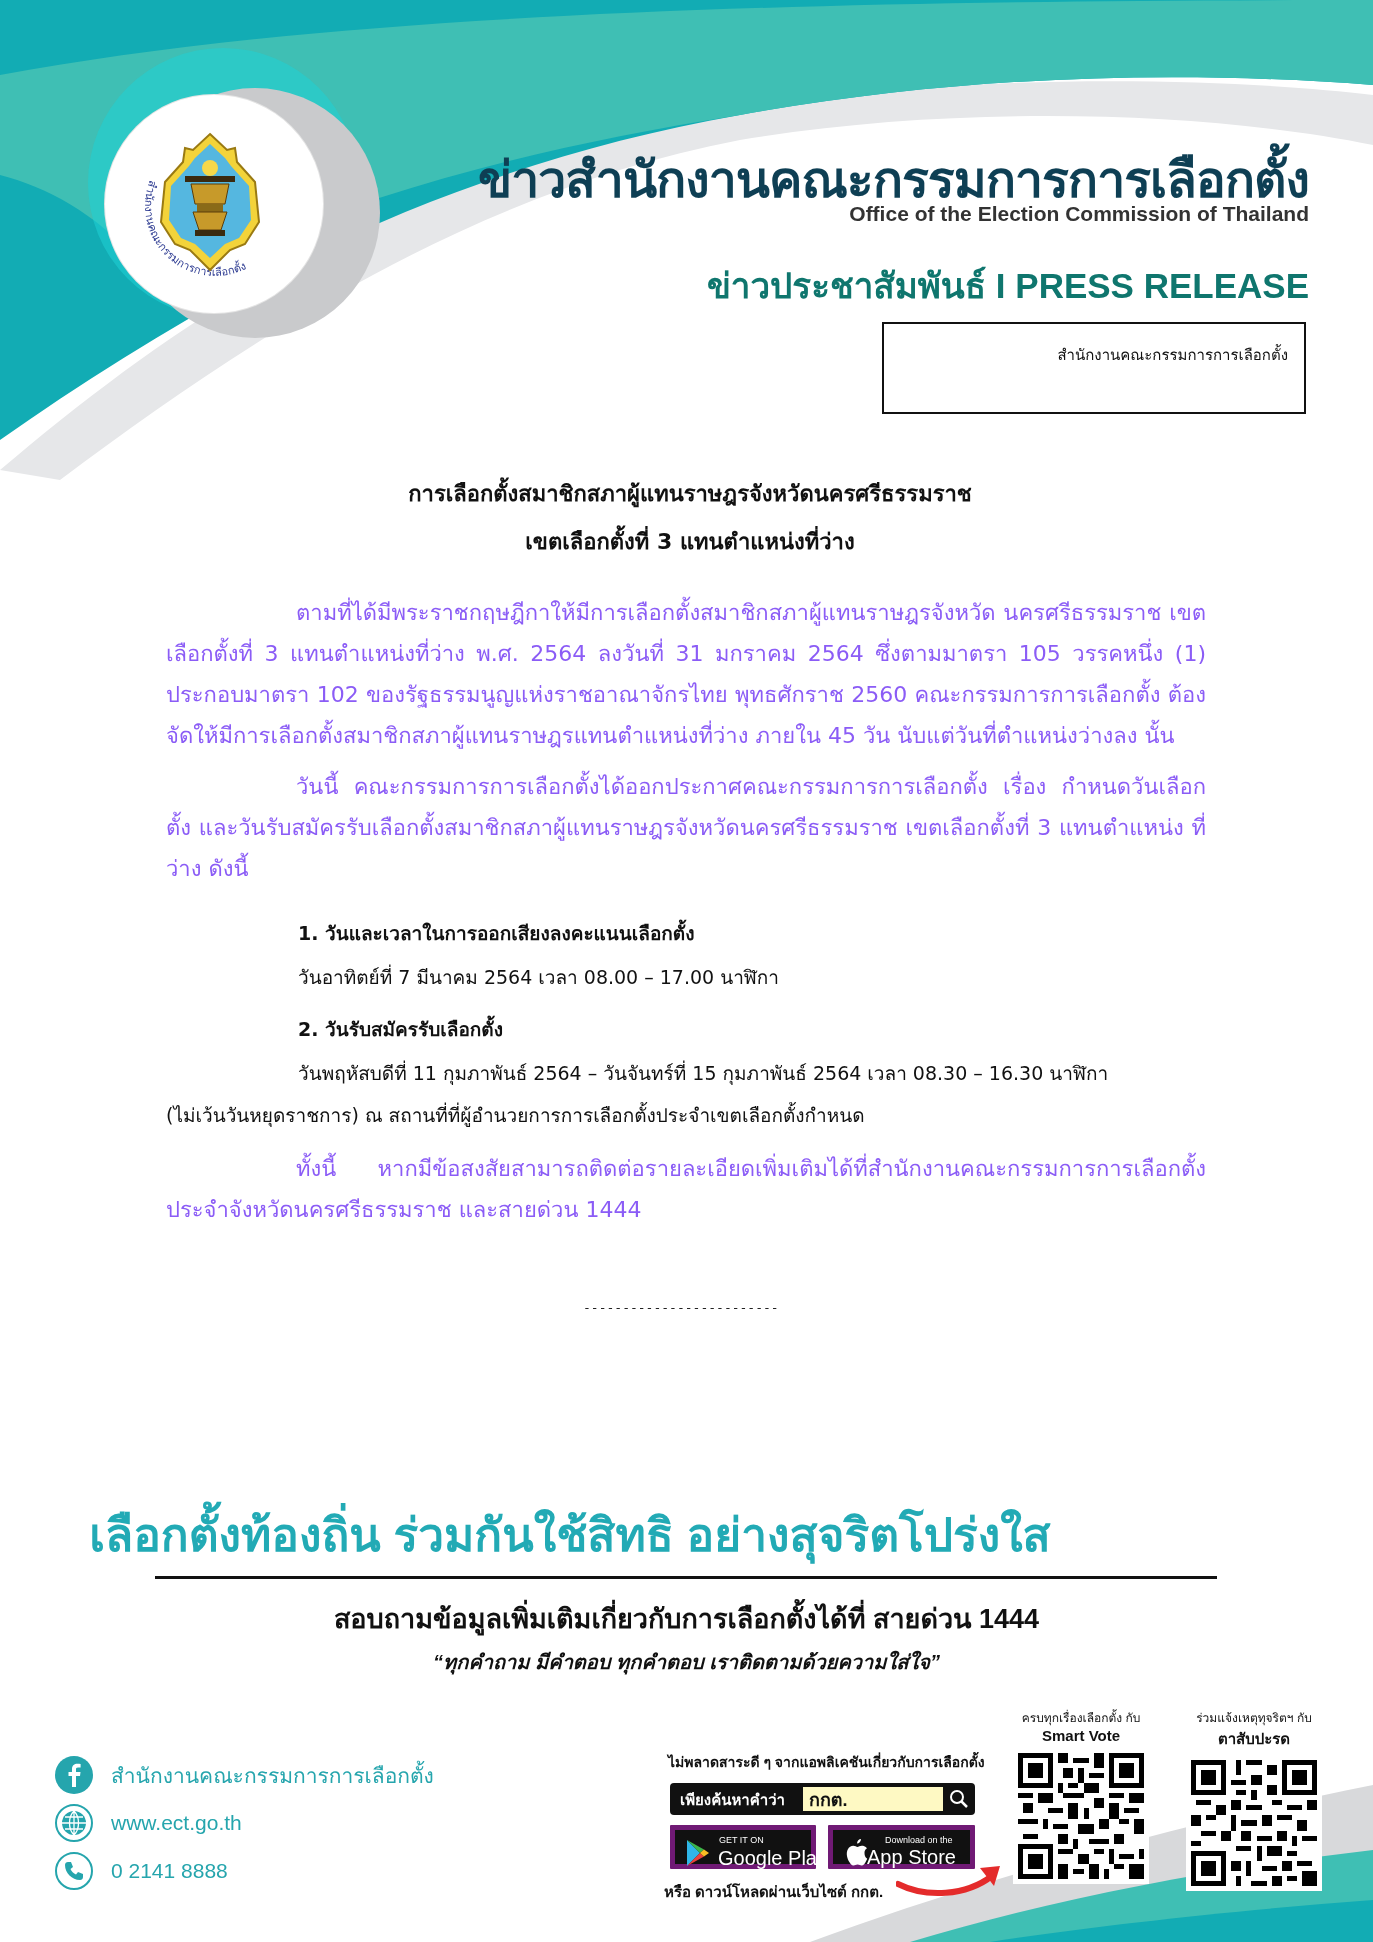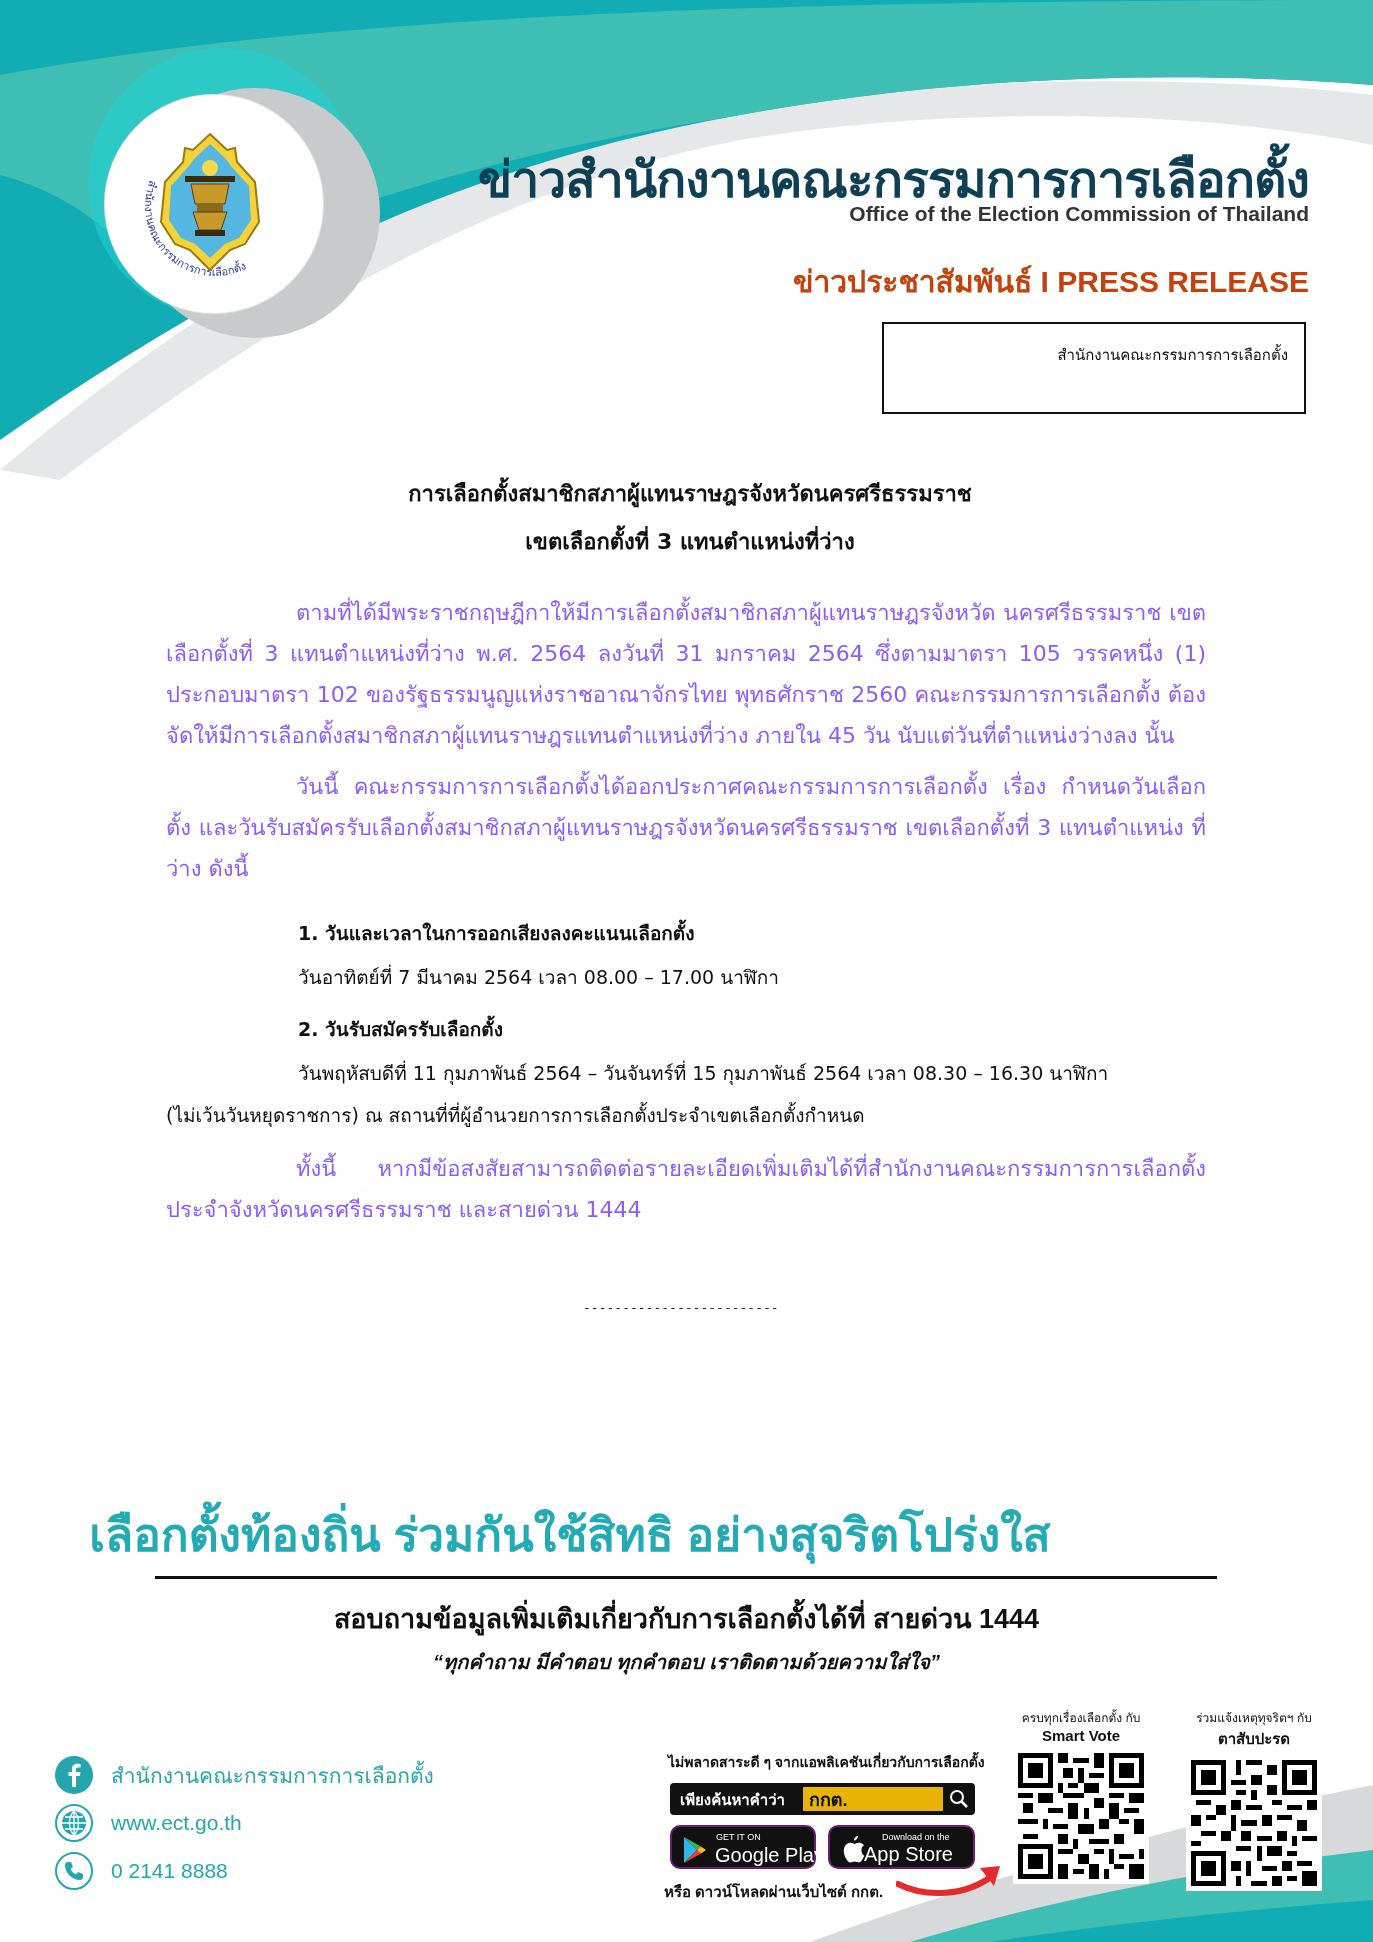--- a/index.html
+++ b/index.html
@@ -15,21 +15,21 @@
   #logo-disc { position:absolute; left:105px; top:95px; width:218px; height:218px; border-radius:50%;
                background:#ffffff; box-shadow:0 0 0 1px #e4e4e4; }
   #emblem { position:absolute; left:155px; top:132px; width:110px; height:140px; }
   #emblem-ring-text { position:absolute; left:130px; top:120px; width:170px; height:170px; }
 
   .hdr-title { position:absolute; right:64px; top:140px; font-family:"Liberation Sans", sans-serif;
                font-weight:bold; font-size:50px; color:#0e3f54; letter-spacing:-1px; white-space:nowrap; }
   .hdr-sub { position:absolute; right:64px; top:202px; font-family:"Liberation Sans", sans-serif;
              font-weight:bold; font-size:21px; color:#333; white-space:nowrap; }
   .hdr-press { position:absolute; right:64px; top:258px; font-family:"Liberation Sans", sans-serif;
-               font-weight:bold; font-size:30px; color:#c2410c; white-space:nowrap; }
+               font-weight:bold; font-size:35px; color:#0f766e; white-space:nowrap; }
 
   .release-box { position:absolute; left:882px; top:322px; width:424px; height:92px;
                  border:2px solid #111; box-sizing:border-box; text-align:right; padding:16px 16px 0 0;
                  font-family:"DejaVu Sans", sans-serif; font-size:15px; line-height:31px; color:#111; }
 
   .doc-title { position:absolute; left:150px; width:1080px; text-align:center;
                font-family:"DejaVu Sans", sans-serif; font-weight:bold; font-size:22px; color:#111; }
 
   .para { position:absolute; left:166px; width:1040px; font-family:"DejaVu Sans", sans-serif;
           font-size:22px; line-height:41px; color:#8b5cf6; text-align:justify; }
@@ -49,24 +49,24 @@
            font-family:"Liberation Sans", sans-serif; font-weight:bold; font-style:italic; font-size:20px; color:#111; }
 
   .contact-row { position:absolute; left:55px; display:flex; align-items:center; gap:18px; }
   .contact-icon { width:38px; height:38px; border-radius:50%; display:flex; align-items:center; justify-content:center; box-sizing:border-box; }
   .contact-text { font-family:"Liberation Sans", sans-serif; font-size:21px; color:#25a5ad; white-space:nowrap; }
 
   .app-caption { position:absolute; left:668px; top:1751px; font-family:"Liberation Sans", sans-serif; font-weight:bold;
                  font-size:14px; color:#111; white-space:nowrap; }
   .search-bar { position:absolute; left:670px; top:1783px; width:305px; height:32px; background:#111; border-radius:4px; }
   .search-label { position:absolute; left:10px; top:5px; color:#fff; font-size:15px; font-weight:bold; font-family:"Liberation Sans", sans-serif; }
-  .search-input { position:absolute; left:133px; top:4px; width:140px; height:24px; background:#eab308; border:none;
+  .search-input { position:absolute; left:133px; top:4px; width:140px; height:24px; background:#fef9c3; border:none;
                   font-size:18px; font-weight:bold; padding:0 6px; box-sizing:border-box; font-family:"Liberation Sans", sans-serif; color:#111; }
   .search-icon { position:absolute; right:6px; top:6px; width:20px; height:20px; }
-  .store-btn { position:absolute; top:1825px; height:44px; background:#111; border-radius:10px; border:2px solid #701a75; box-sizing:border-box; }
+  .store-btn { position:absolute; top:1825px; height:44px; background:#111; border-radius:1px; border:5px solid #701a75; box-sizing:border-box; }
   .store-small { position:absolute; color:#fff; font-size:9px; font-family:"Liberation Sans", sans-serif; white-space:nowrap; }
   .store-big { position:absolute; color:#fff; font-size:20px; font-family:"Liberation Sans", sans-serif; white-space:nowrap; }
   .web-dl { position:absolute; left:664px; top:1880px; font-family:"Liberation Sans", sans-serif; font-weight:bold; font-size:15px; color:#111; white-space:nowrap; }
 
   .qr-card { position:absolute; top:1708px; width:148px; height:190px; text-align:center; }
   .qr-caption { font-family:"Liberation Sans", sans-serif; font-size:12px; color:#111; white-space:nowrap; margin-top:0; }
   .qr-title { font-family:"Liberation Sans", sans-serif; font-size:15px; font-weight:bold; color:#111; white-space:nowrap; }
   .qr-box { margin:4px auto 0; width:136px; height:136px; background:#fff; padding:5px; box-sizing:border-box; }
 </style>
 </head>

